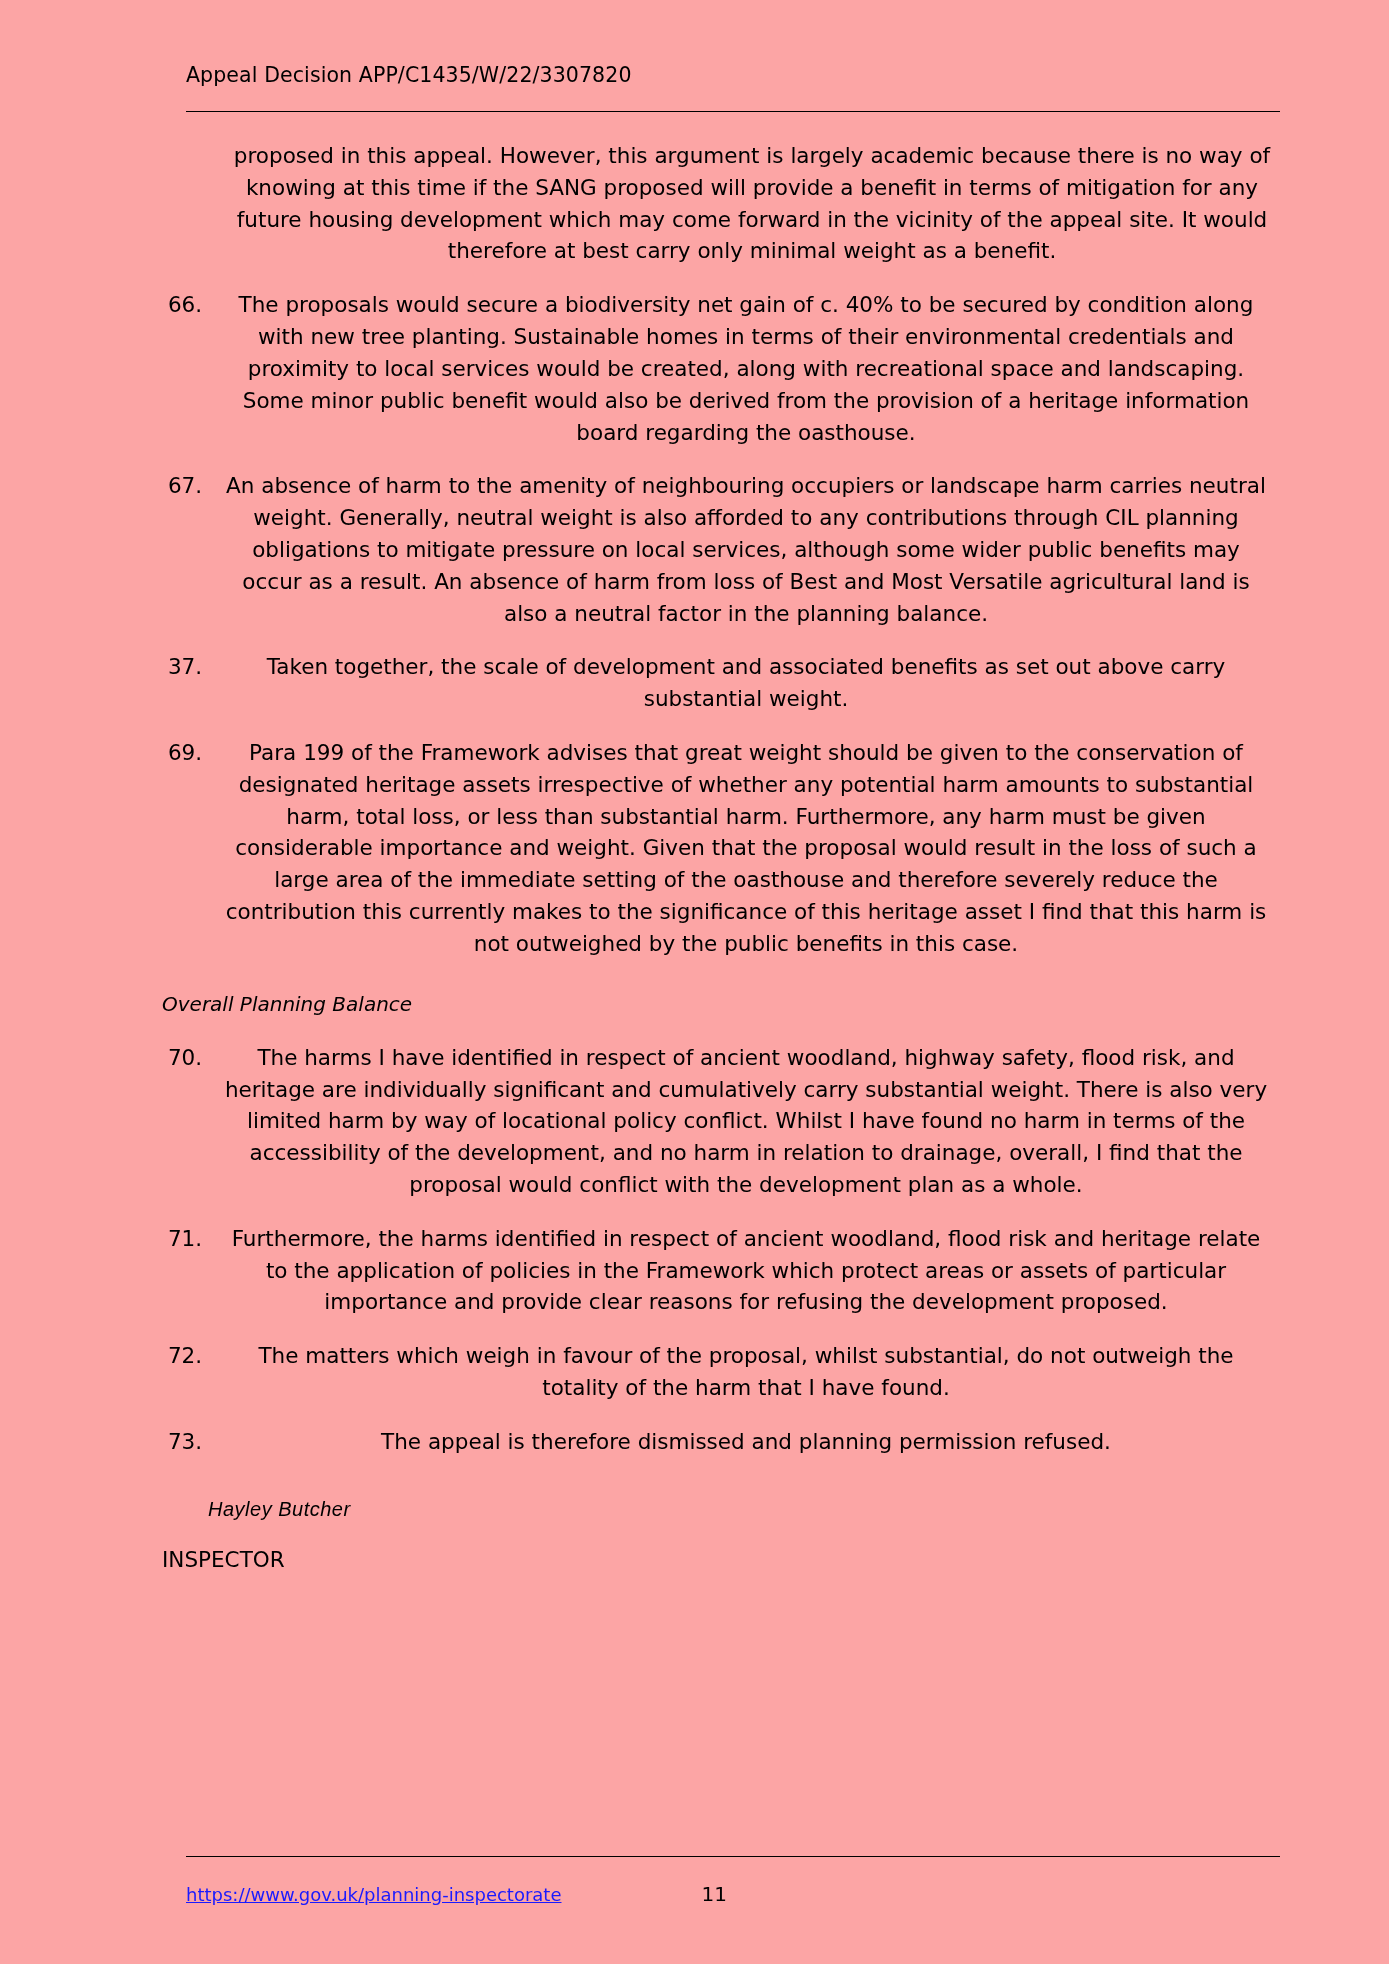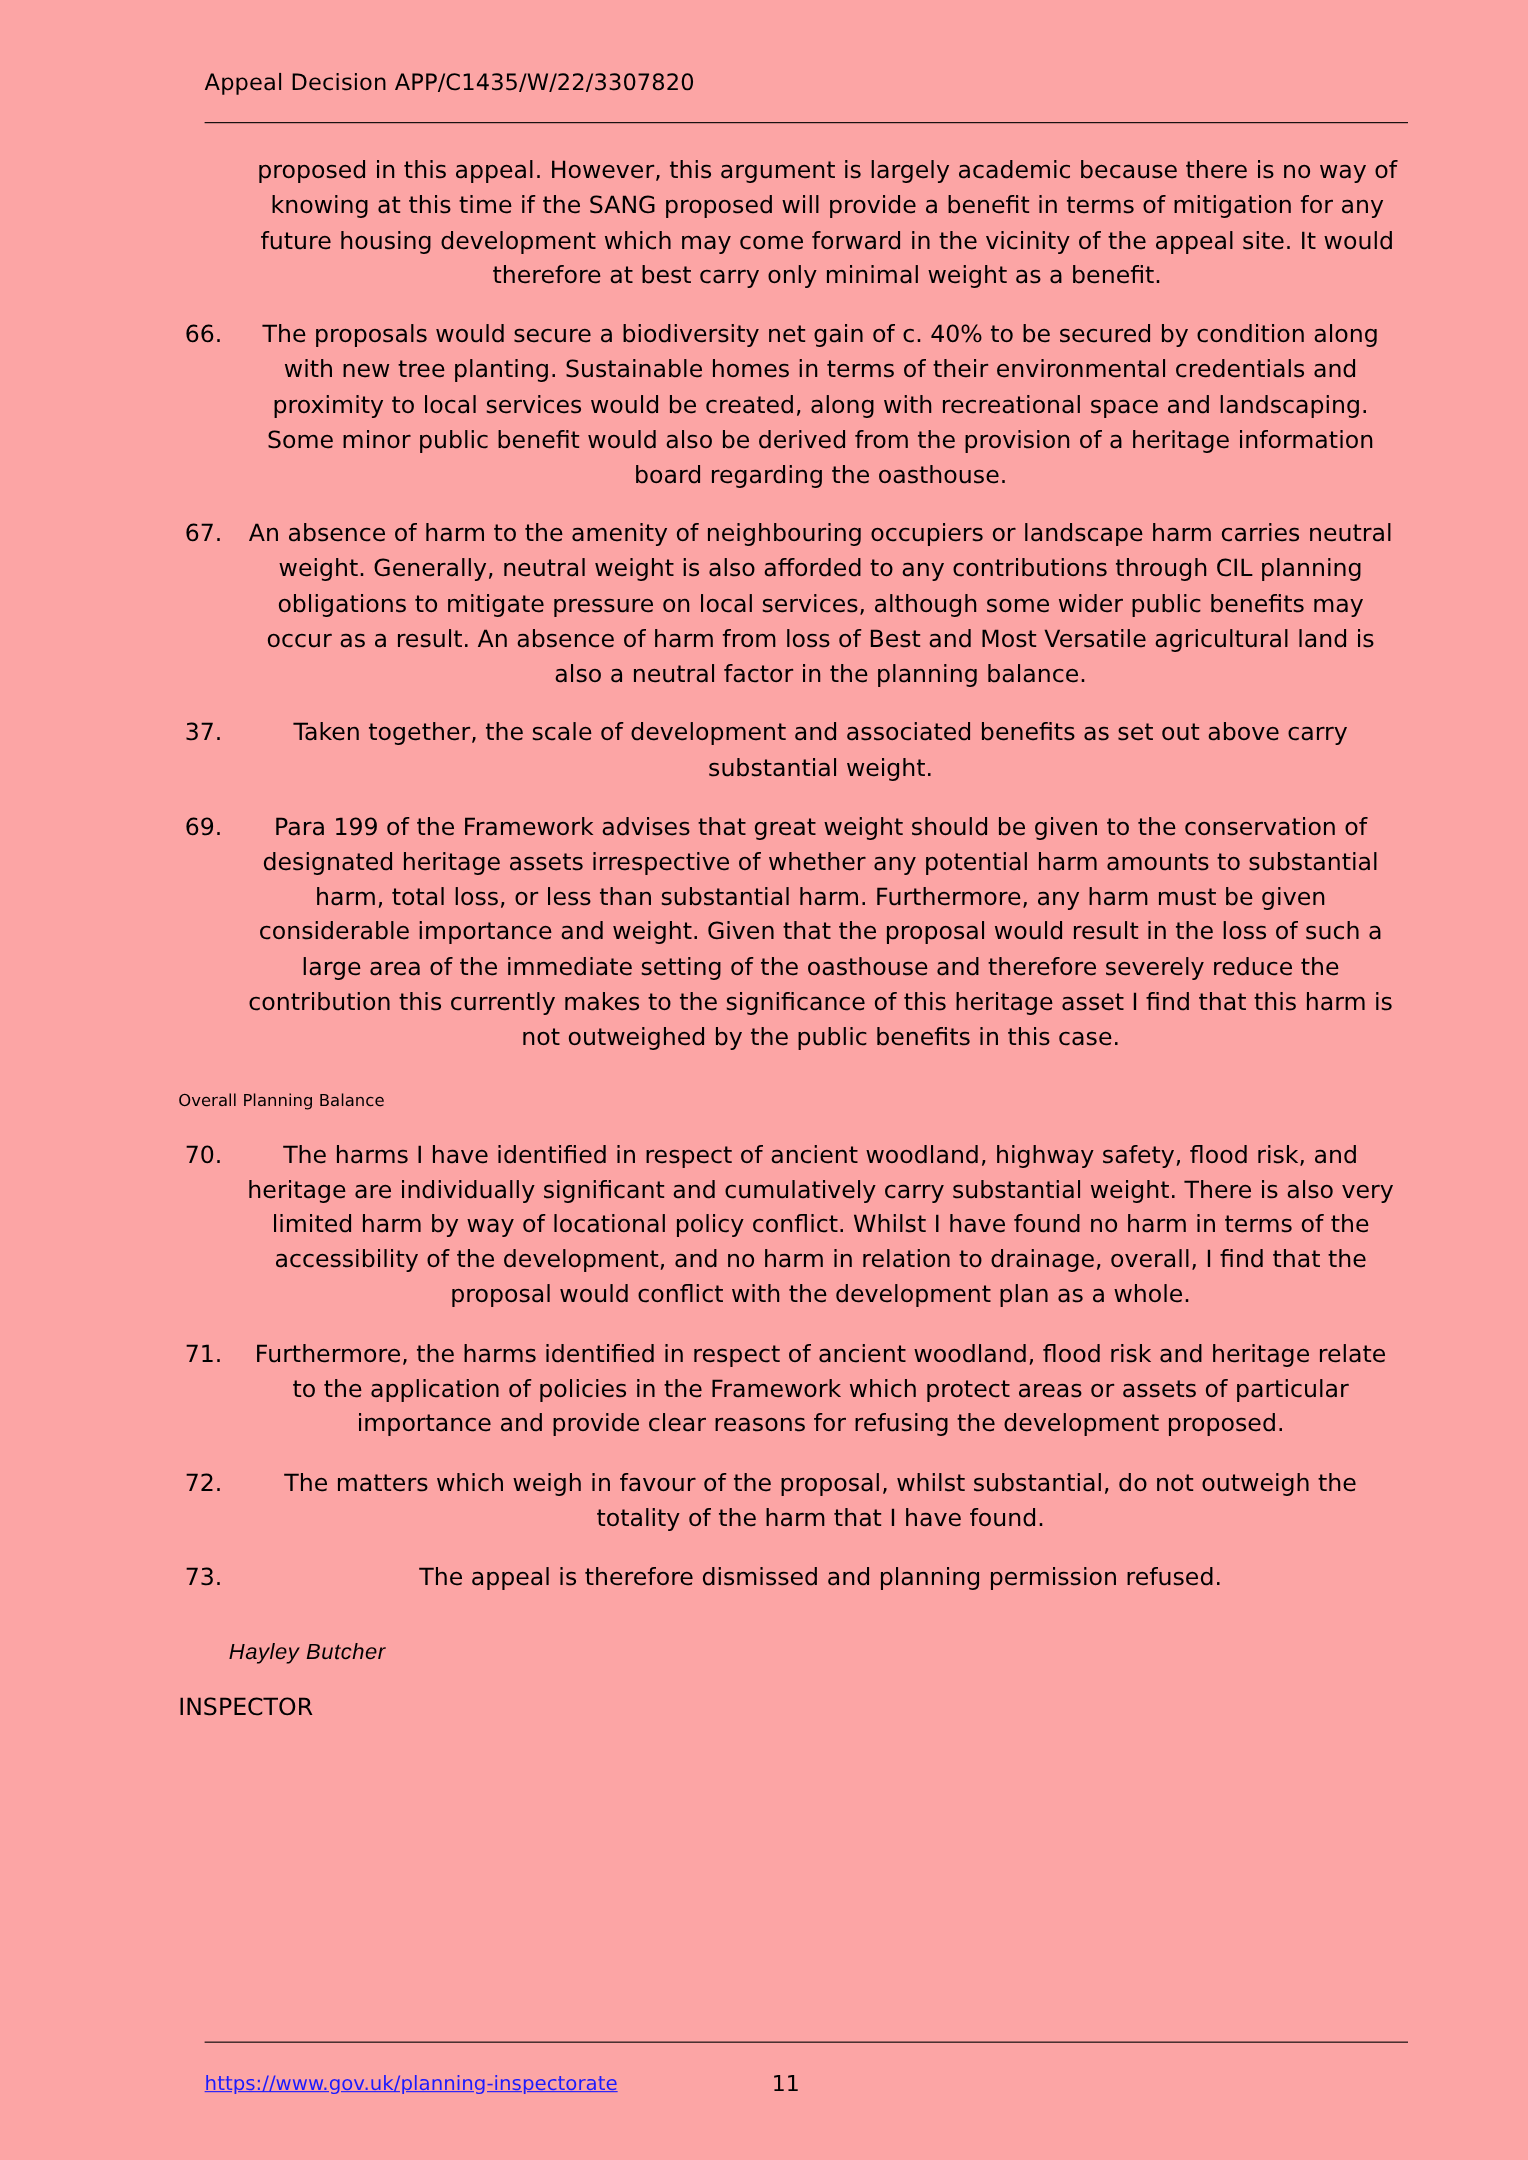--- a/index.html
+++ b/index.html
@@ -60,21 +60,22 @@
     box-sizing: border-box;
   }
   .para .body {
     flex: 1 1 auto;
     text-align: center;
   }
   .para.noindent .body {
     margin-left: 70px;
   }
   .subheading {
-    font-size: 15px;
+    font-size: 20px;
+    font-style: italic;
     margin: 30px 0 24px 0;
     padding-left: 0px;
     line-height: 1.4;
   }
   .signature {
     font-family: Liberation Sans, sans-serif;
     font-style: italic;
     font-size: 20px;
     margin-top: 40px;
     margin-bottom: 26px;

